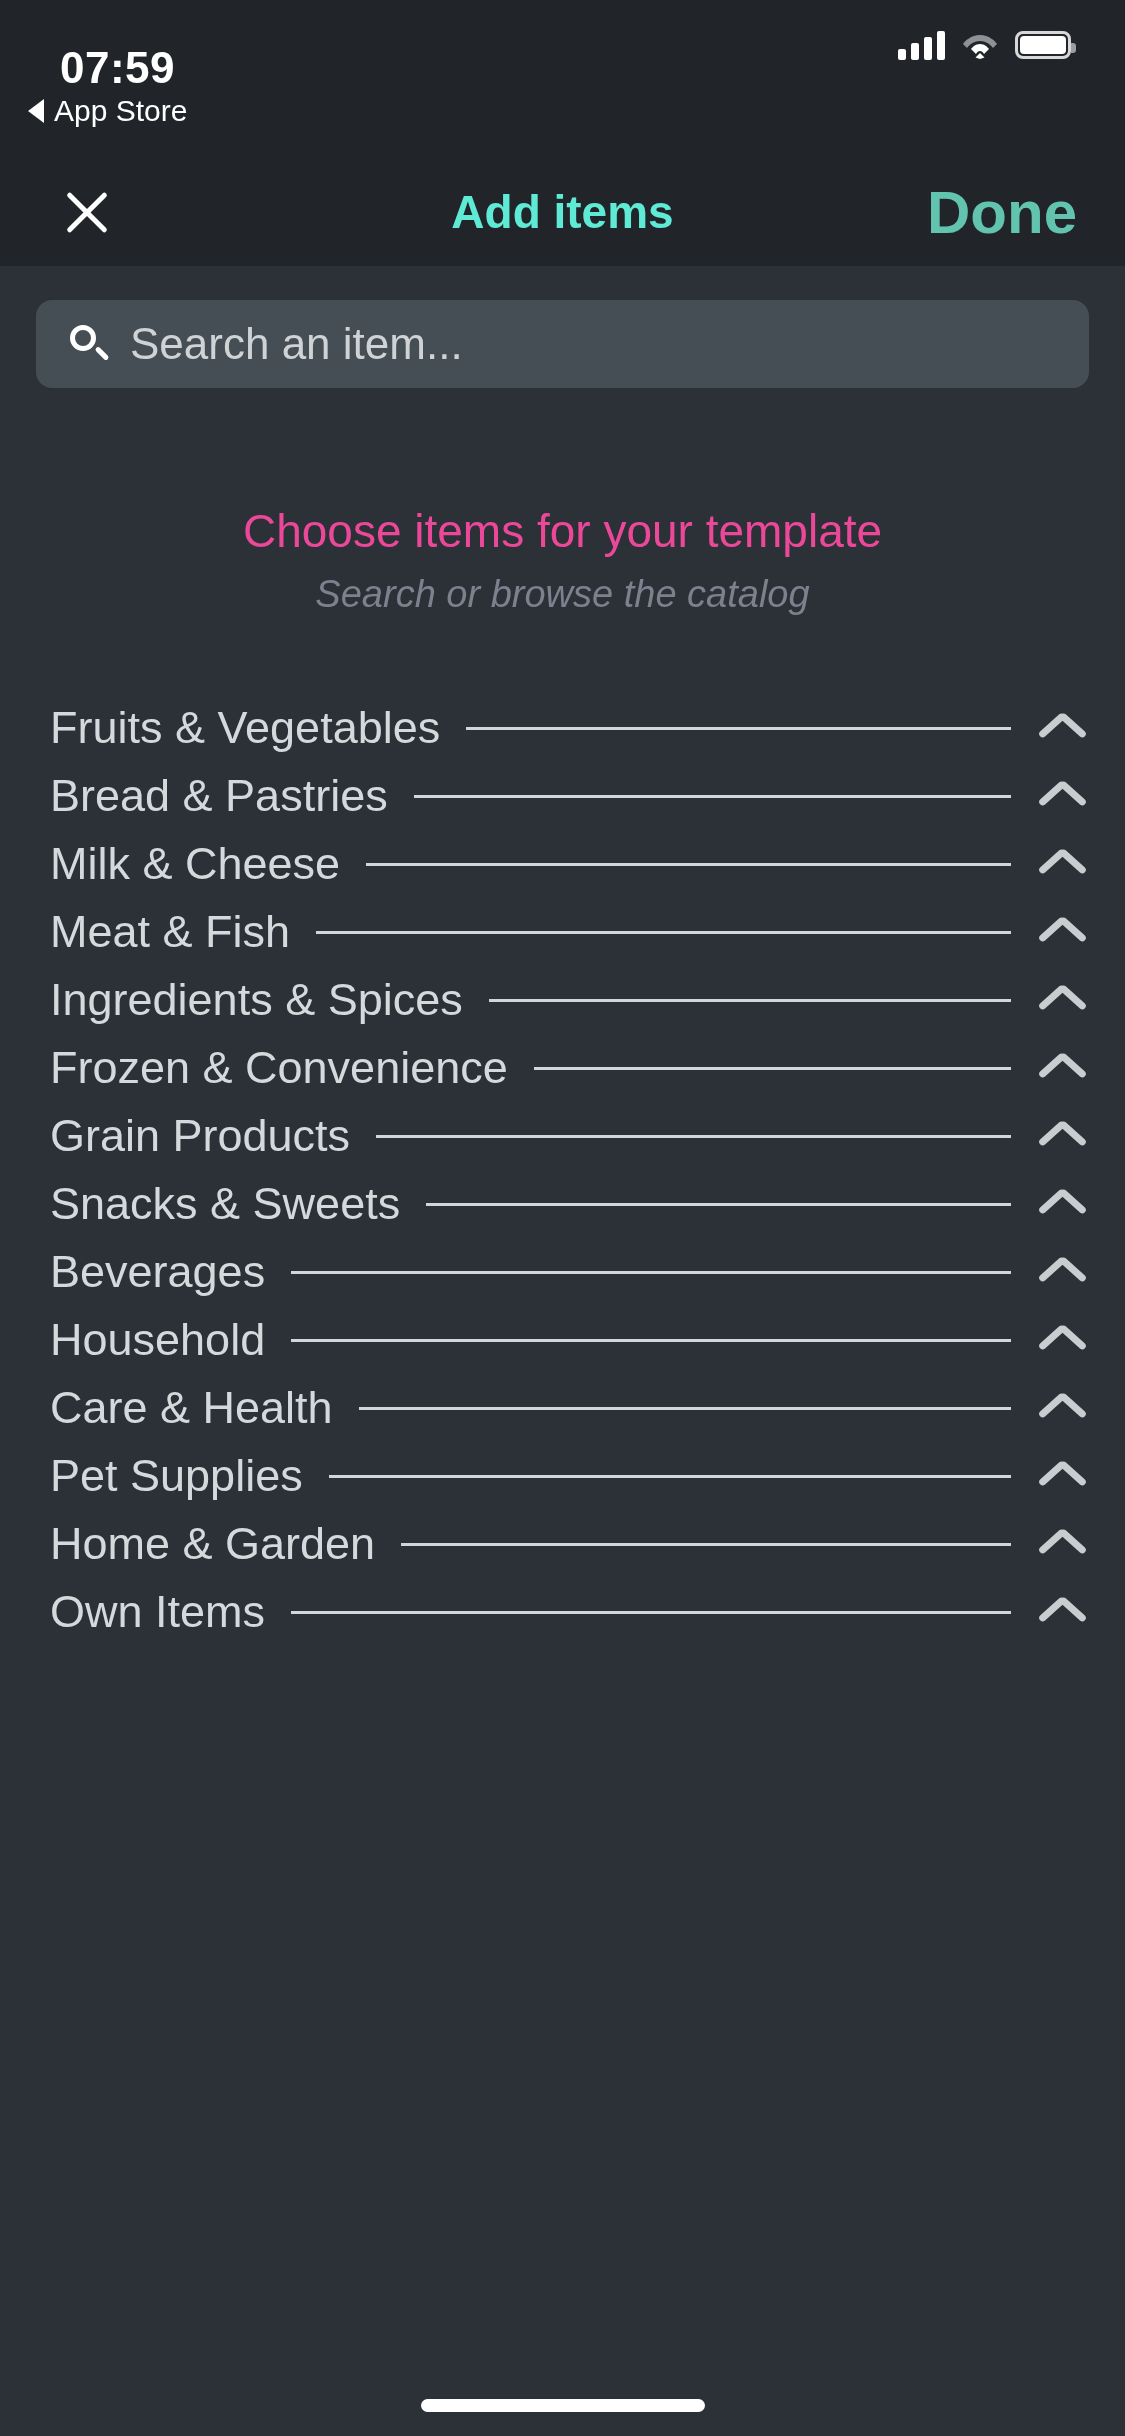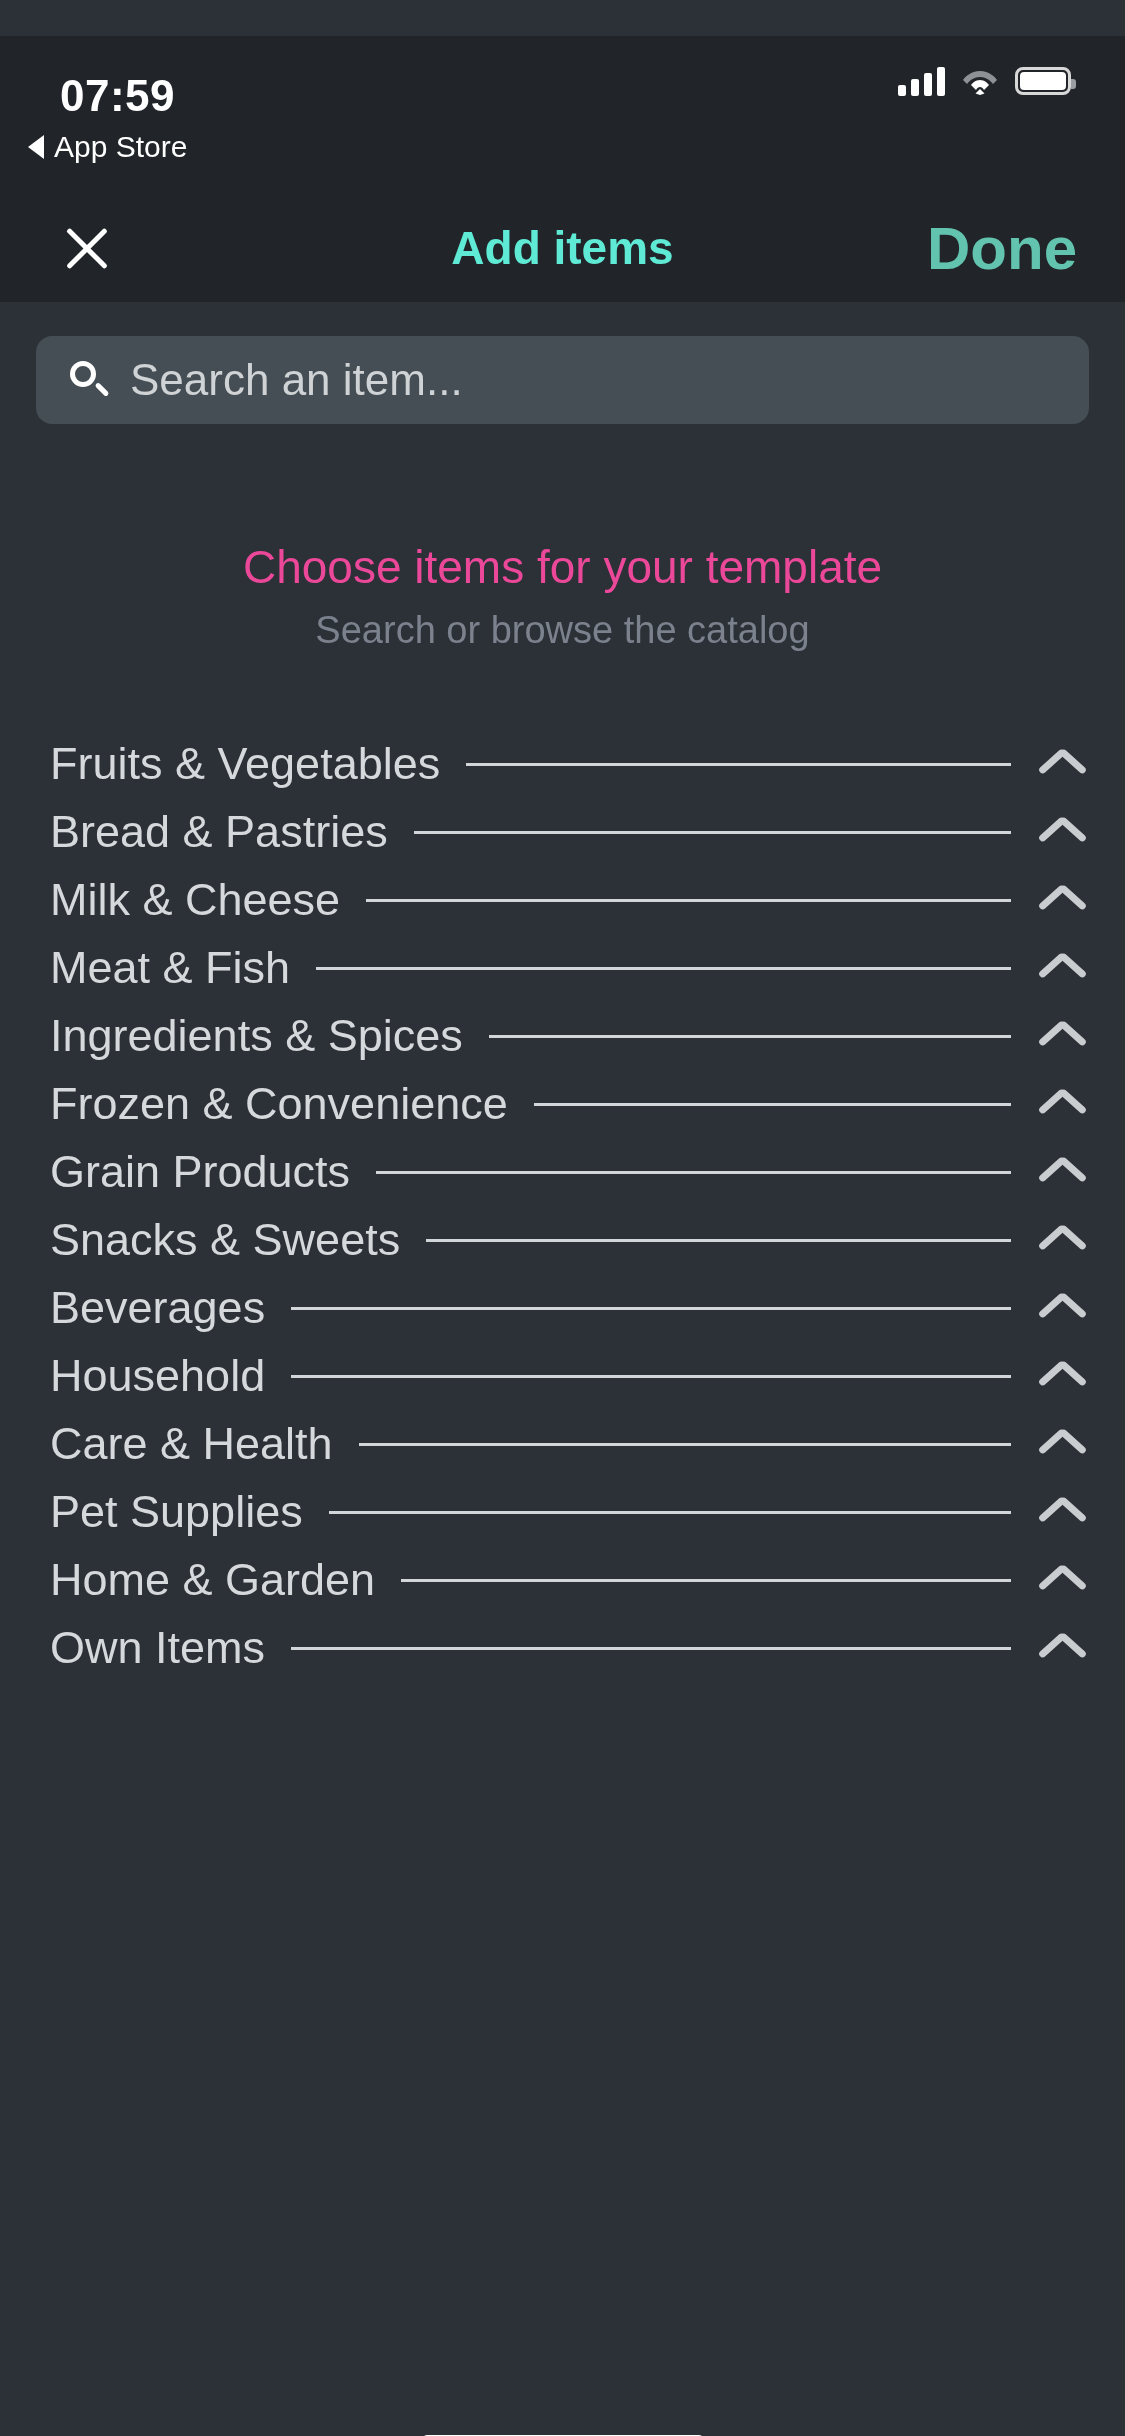--- a/index.html
+++ b/index.html
@@ -9,23 +9,22 @@
     font-family:"Liberation Sans", sans-serif;
     overflow:hidden;
   }
 
   
   .status-bar{
     position:relative;
     height:92px;
     background:#212529;
     display:flex;
-    align-items:center;
+    align-items:flex-end;
     padding:28px 60px 0 60px;
-    margin-top:36px;
   }
   .status-time{
     color:#ffffff;
     font-size:44px;
     font-weight:600;
     letter-spacing:0.5px;
     line-height:48px;
   }
   .status-right{
     position:absolute;
@@ -172,20 +171,21 @@
   .empty-title{
     color:#ec4899;
     font-size:46px;
     line-height:58px;
   }
   .empty-sub{
     color:#7b828d;
     font-size:38px;
     line-height:52px;
     margin-top:8px;
+    font-style:italic;
   }
 
   
   .cat-list{
     margin-top:74px;
   }
   .cat-row{
     height:68px;
     display:flex;
     align-items:center;

